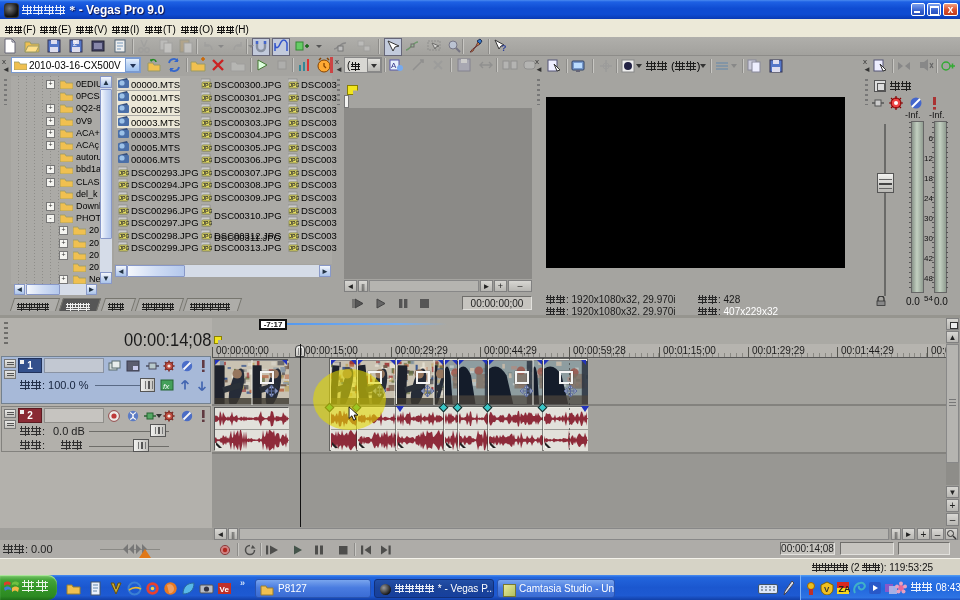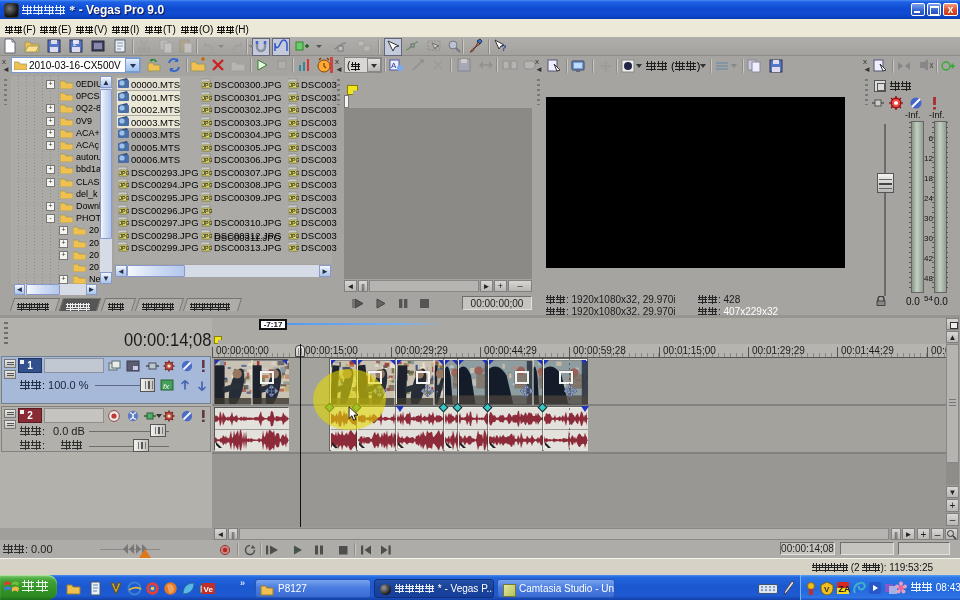--- a/index.html
+++ b/index.html
@@ -556,21 +556,21 @@
           <rect x="0" y="1" width="9" height="9" fill="#ccc" stroke="#888" stroke-width="0.7"></rect>
           <rect x="1" y="4" width="9" height="6" rx="1" fill="#e8e060" stroke="#885"></rect>
           <text x="1.2" y="9" font-size="5.2" font-weight="bold" fill="#333">JPG</text>
         </svg></span>
       <span style="position:absolute;left:14px;top:1px;">DSC00296.JPG</span>
       <span style="position:absolute;left:84px;top:0"><svg width="11" height="11" viewBox="0 0 11 11">
           <rect x="0" y="1" width="9" height="9" fill="#ccc" stroke="#888" stroke-width="0.7"></rect>
           <rect x="1" y="4" width="9" height="6" rx="1" fill="#e8e060" stroke="#885"></rect>
           <text x="1.2" y="9" font-size="5.2" font-weight="bold" fill="#333">JPG</text>
         </svg></span>
-      <span style="position:absolute;left:97px;top:13px">DSC00310.JPG</span>
+      <span style="position:absolute;left:97px;top:6px">DSC00310.JPG</span>
       <span style="position:absolute;left:171px;top:0"><svg width="11" height="11" viewBox="0 0 11 11">
           <rect x="0" y="1" width="9" height="9" fill="#ccc" stroke="#888" stroke-width="0.7"></rect>
           <rect x="1" y="4" width="9" height="6" rx="1" fill="#e8e060" stroke="#885"></rect>
           <text x="1.2" y="9" font-size="5.2" font-weight="bold" fill="#333">JPG</text>
         </svg></span>
       <span style="position:absolute;left:184px;top:1px">DSC003</span>
     </div>
     <div class="flist" style="left:117px;top:216px;width:215px">
       <span style="position:absolute;left:1px;top:0"><svg width="11" height="11" viewBox="0 0 11 11">
           <rect x="0" y="1" width="9" height="9" fill="#ccc" stroke="#888" stroke-width="0.7"></rect>
@@ -1704,21 +1704,21 @@
       <circle cx="7.5" cy="7.5" r="6.2" fill="#e87820"></circle>
       <path d="M4 4c3-2 7 0 7 4 0 3-3 5-5 4" fill="#fff" opacity="0.3"></path>
     </svg></div>
 <div class="qlico" style="left:181px"><svg width="15" height="15" viewBox="0 0 15 15">
       <path d="M2 13C2 5 7 2 13 2c0 7-4 11-11 11z" fill="#58b8e8" stroke="#2a6a9a"></path>
     </svg></div>
 <div class="qlico" style="left:199px"><svg width="15" height="15" viewBox="0 0 15 15">
       <rect x="1" y="4" width="13" height="8" rx="1" fill="#b8bcc4" stroke="#555"></rect>
       <circle cx="7.5" cy="8" r="2.6" fill="#334"></circle>
     </svg></div>
-<div class="qlico" style="left:201px"><svg width="15" height="15" viewBox="0 0 15 15">
+<div class="qlico" style="left:217px"><svg width="15" height="15" viewBox="0 0 15 15">
       <rect x="1" y="2" width="13" height="11" fill="#c03028"></rect>
       <text x="2.6" y="11" font-size="8" fill="#fff" font-weight="bold">Ve</text>
     </svg></div>
 <span class="abs" style="left:240px;top:578px;color:#cfe0f8;font-size:9px;font-weight:bold">»</span>
 <div class="taskbtn" style="left:255px;width:116px;background:linear-gradient(#79a5ee,#4a7ce0 45%,#3a6cd4);border:1px solid #2a54b0">
 <svg style="position:absolute;left:4px;top:3px" width="14" height="13" viewBox="0 0 14 13">
       <path d="M1 3h5l1 2h6v7H1z" fill="#f0c050" stroke="#997f30"></path>
     </svg>
 <span style="position:absolute;left:22px;top:3px">P8127</span>
   </div>

